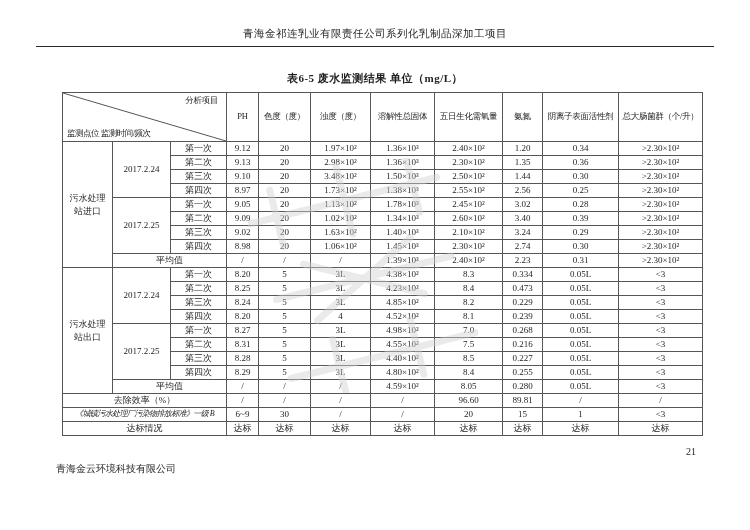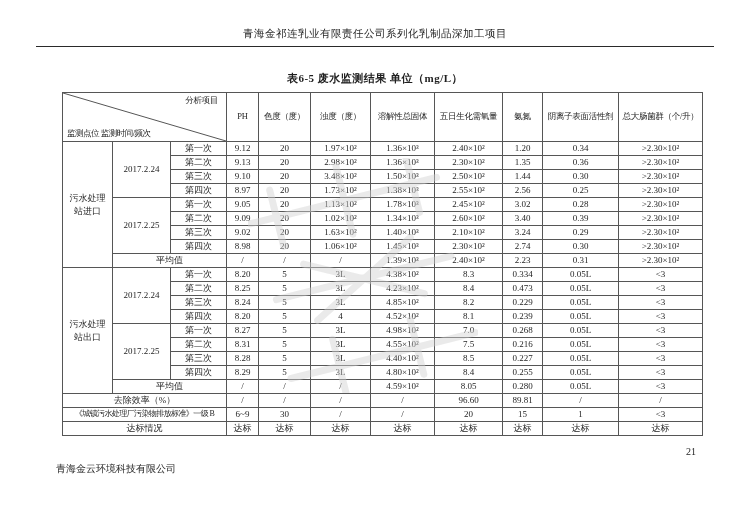--- a/index.html
+++ b/index.html
@@ -35,21 +35,21 @@
     font-size:9px;font-weight:normal;
     text-align:center;vertical-align:middle;
     padding:0 1px;height:13px;line-height:1.1;
     overflow:hidden;white-space:nowrap;
   }
   .monitor thead th{height:32px;font-size:8.5px;letter-spacing:-0.3px;}
   .monitor td.loc{
     white-space:normal;word-break:break-all;
     line-height:1.35;padding:2px 3px;font-size:9px;
   }
-  .monitor td.small{font-size:8px;letter-spacing:-0.6px;}
+  .monitor td.small{font-size:8px;letter-spacing:-0.6px;font-style:italic;}
   th.corner{position:relative;padding:8px;}
   th.corner svg{position:absolute;inset:0;width:100%;height:100%;display:block;}
   th.corner .corner-top{position:absolute;top:3px;right:8px;font-size:8.5px;}
   th.corner .corner-bottom{position:absolute;bottom:3px;left:4px;font-size:8.5px;letter-spacing:-0.5px;}
   .watermark{
     position:absolute;left:248px;top:158px;width:230px;height:235px;
     pointer-events:none;opacity:0.45;
   }
   .page-number{position:absolute;left:686px;top:446px;font-size:10px;}
   .doc-footer{position:absolute;left:56px;top:462px;font-size:10px;line-height:1.35;}

